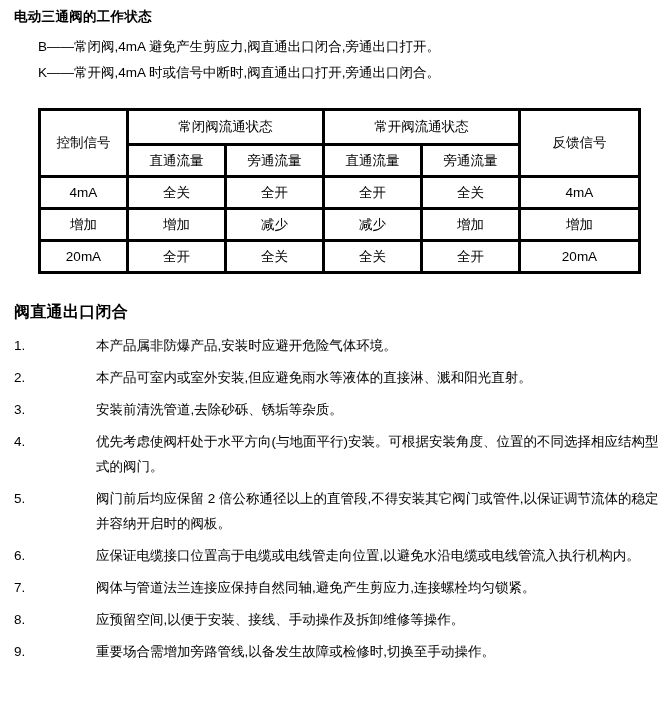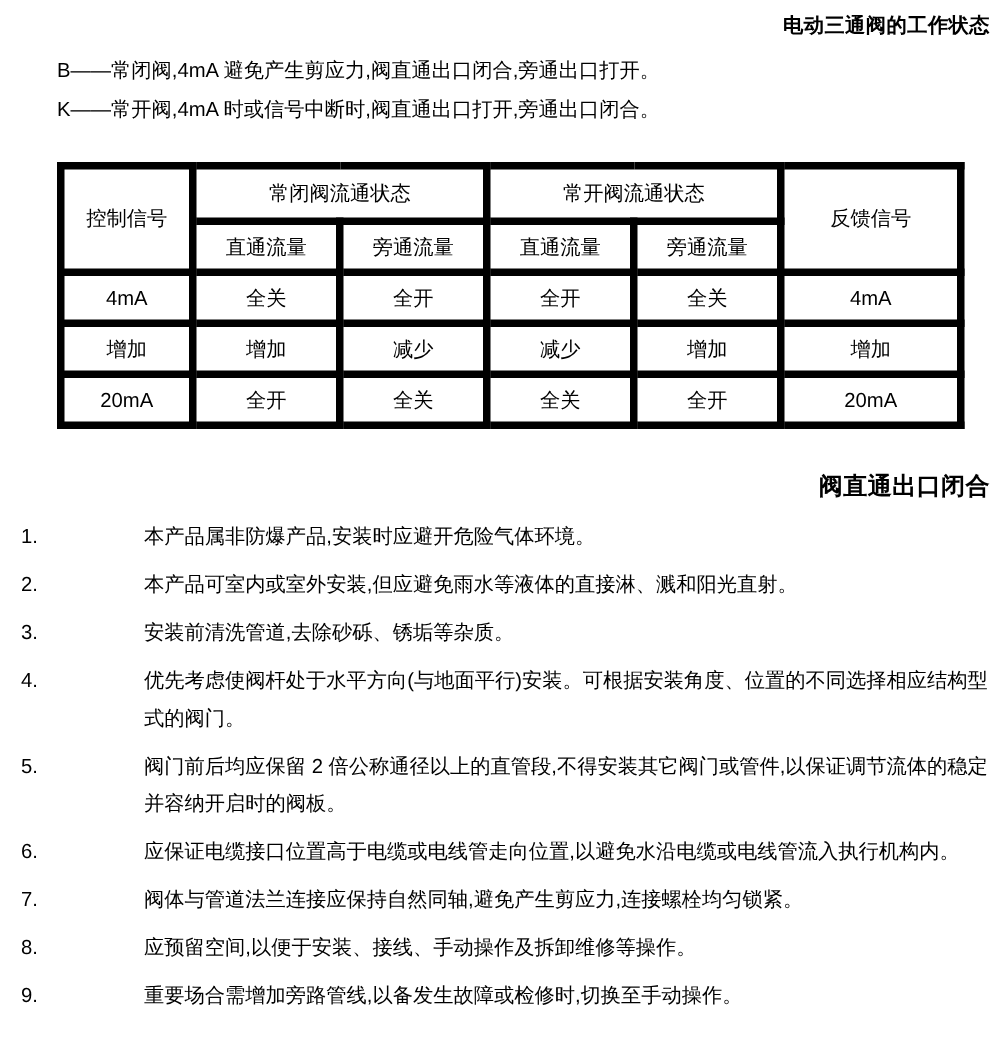--- a/index.html
+++ b/index.html
@@ -20,21 +20,20 @@
     height: 703px;
     box-sizing: border-box;
     padding: 8px 10px 0 10px;
   }
   .section-title {
     font-size: 13.5px;
     font-weight: bold;
     color: #000;
     margin: 0 0 2px 4px;
     letter-spacing: 0.3px;
-    text-align: right;
   }
   .section-title.big {
     font-size: 16px;
     margin-top: 28px;
     margin-bottom: 10px;
     margin-left: 4px;
   }
   .note-lines {
     margin: 8px 0 0 28px;
   }
@@ -44,21 +43,21 @@
     color: #000;
     white-space: nowrap;
   }
   table.spec {
     border-collapse: collapse;
     margin: 22px 0 0 28px;
     width: 600px;
     table-layout: fixed;
   }
   table.spec td, table.spec th {
-    border: 5px solid #000000;
+    border: 3px solid #000000;
     text-align: center;
     font-size: 13.5px;
     font-weight: normal;
     padding: 5px 14px;
     height: 19px;
     color: #000;
   }
   table.spec .h1 { height: 22px; }
   table.spec .group { font-size: 13.5px; }
   ol.notes {

